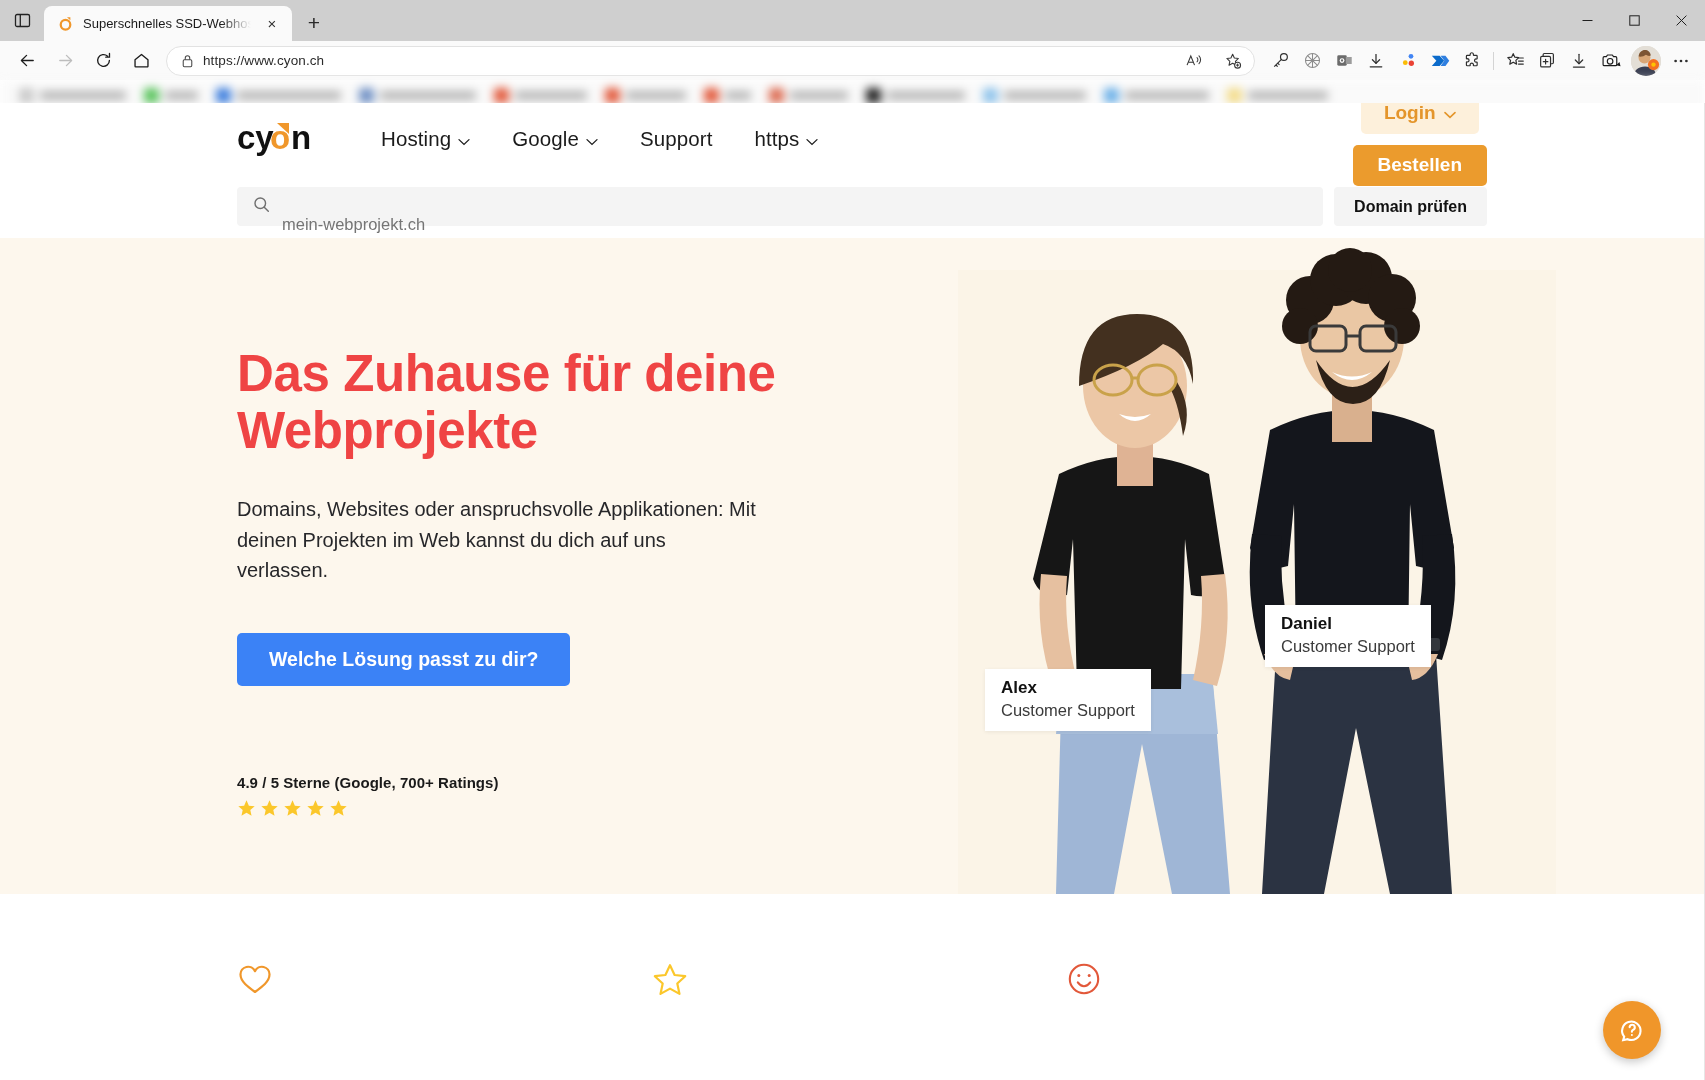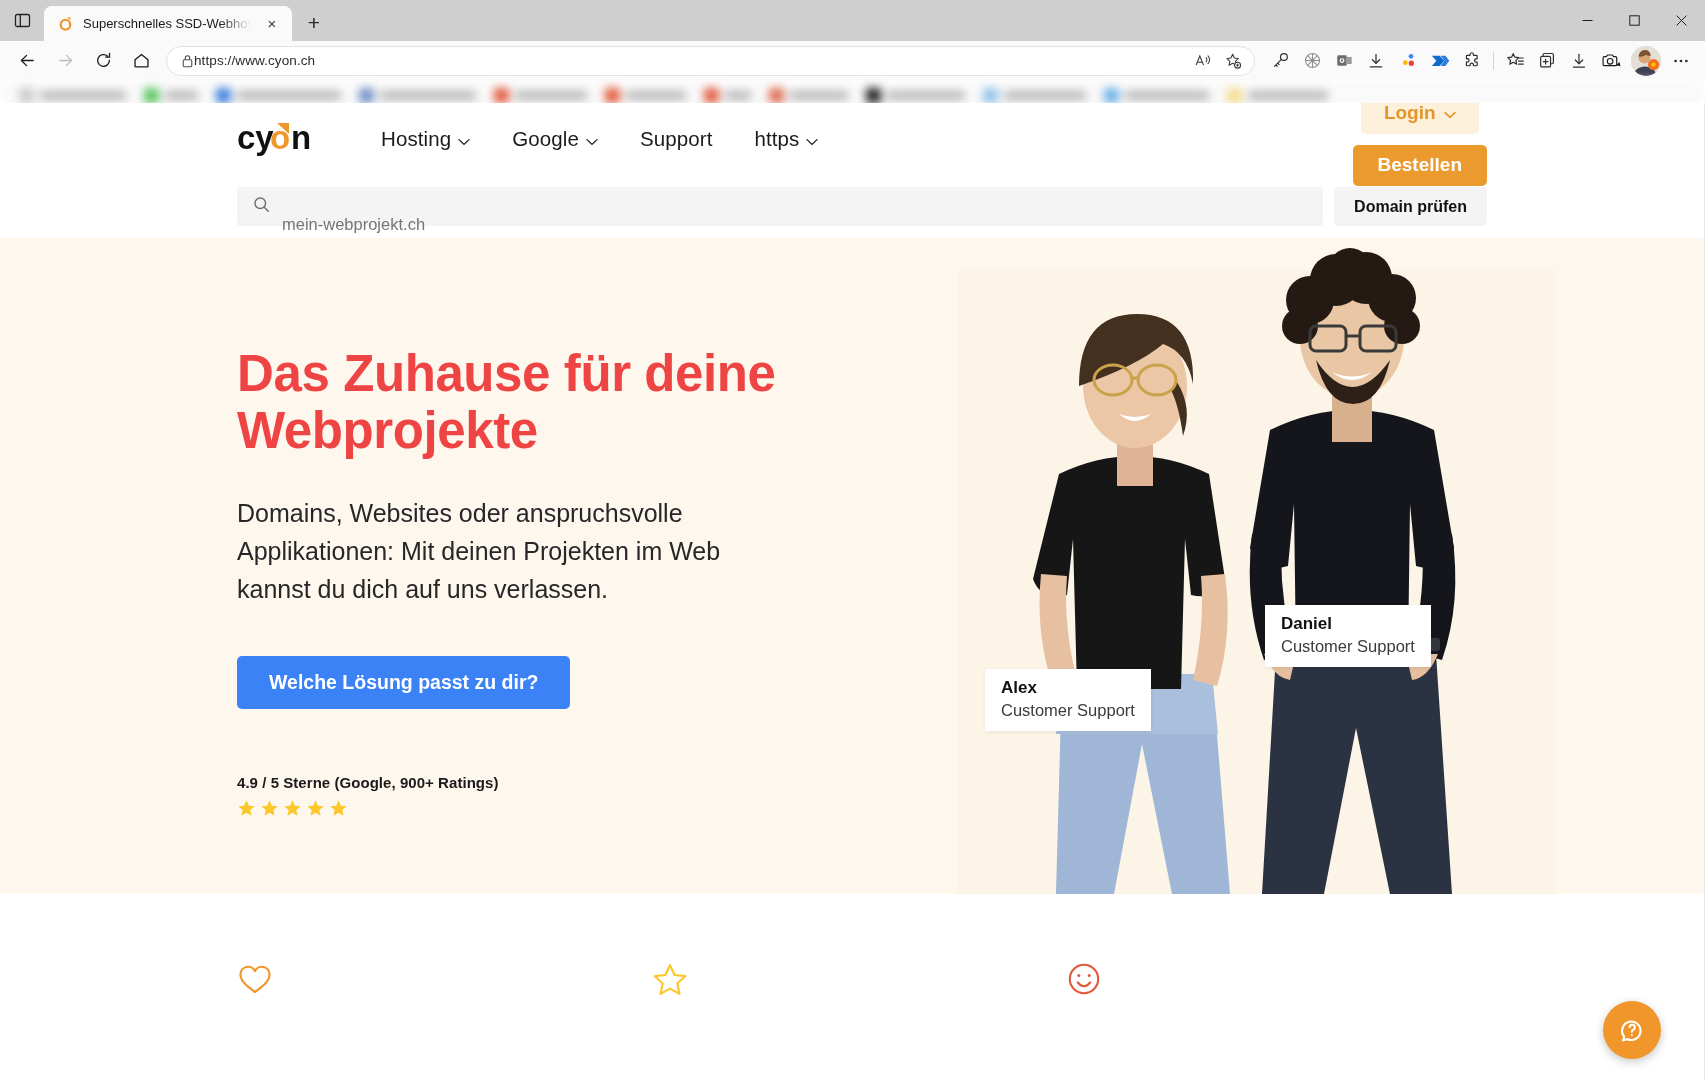--- a/index.html
+++ b/index.html
@@ -57,21 +57,21 @@
     padding: 0 8px; gap: 0;
   }
   .nav-btn {
     width: 38px; height: 32px; display: flex; align-items: center; justify-content: center;
     border-radius: 5px; color: #1c1c1c;
   }
   .nav-btn.disabled { color: #bdbdbd; }
   .omnibox {
     flex: 1; height: 30px; background: #ffffff; border-radius: 15px;
     display: flex; align-items: center; margin: 0 9px 0 6px;
-    padding: 0 6px 0 14px; border: 1px solid #e2e2e2;
+    padding: 0 6px 0 14px; gap: 9px; border: 1px solid #e2e2e2;
   }
   .omnibox .lock { color: #4a4a4a; display: flex; align-items: center; }
   .omnibox .url { font-size: 13.5px; color: #2b2b2b; flex: 1; letter-spacing: .1px; }
   .omni-icon { width: 30px; height: 28px; display:flex;align-items:center;justify-content:center;color:#383838;}
   .tool-icon {
     width: 32px; height: 32px; display: flex; align-items: center; justify-content: center;
     color: #2f2f2f; flex: 0 0 auto;
   }
   .tool-sep { width:1px; height:18px; background:#d4d4d4; margin:0 5px; }
   .avatar-btn {
@@ -135,21 +135,21 @@
   
   .hero {
     position: relative; background: #fdf7ed; height: 656px; overflow: hidden;
   }
   .hero-inner { position: relative; padding: 0 0 0 237px; height: 100%; }
   .hero-title {
     font-size: 51px; font-weight: 700; color: #ef4444; line-height: 1.12;
     letter-spacing: -0.4px; padding-top: 107px; max-width: 600px;
   }
   .hero-sub {
-    font-size: 25px; color: #27272a; line-height: 1.52; margin-top: 35px;
+    font-size: 20px; color: #27272a; line-height: 1.52; margin-top: 35px;
     max-width: 520px;
   }
   .btn-hero {
     display: inline-flex; align-items: center; justify-content: center;
     background: #3b82f6; color: #fff; border-radius: 5px;
     height: 53px; padding: 0 32px; font-size: 19.5px; font-weight: 700;
     margin-top: 48px;
   }
   .rating { position: absolute; left: 237px; bottom: 72px; }
   .rating-text { font-size: 15px; font-weight: 700; color: #1a1a1a; letter-spacing: .05px;}
@@ -566,21 +566,21 @@
           <div class="brole">Customer Support</div>
         </div>
       </div>
 
       <div class="hero-inner">
         <h1 class="hero-title">Das Zuhause für deine Webprojekte</h1>
         <p class="hero-sub">Domains, Websites oder anspruchsvolle Applikationen: Mit deinen Projekten im Web kannst du dich auf uns verlassen.</p>
         <a class="btn-hero">Welche Lösung passt zu dir?</a>
 
         <div class="rating">
-          <div class="rating-text">4.9 / 5 Sterne (Google, 900+ Ratings)</div>
+          <div class="rating-text">4.9 / 5 Sterne (Google, 700+ Ratings)</div>
           <div class="stars">
             <span><svg width="19" height="19" viewBox="0 0 20 20" fill="#fbc72b">
                   <path d="M10 1.4 12.5 7l6.1.6-4.6 4.1 1.3 6-5.3-3.1L4.7 17.7l1.3-6L1.4 7.6 7.5 7z"></path>
                 </svg></span>
             <span><svg width="19" height="19" viewBox="0 0 20 20" fill="#fbc72b">
                   <path d="M10 1.4 12.5 7l6.1.6-4.6 4.1 1.3 6-5.3-3.1L4.7 17.7l1.3-6L1.4 7.6 7.5 7z"></path>
                 </svg></span>
             <span><svg width="19" height="19" viewBox="0 0 20 20" fill="#fbc72b">
                   <path d="M10 1.4 12.5 7l6.1.6-4.6 4.1 1.3 6-5.3-3.1L4.7 17.7l1.3-6L1.4 7.6 7.5 7z"></path>
                 </svg></span>

